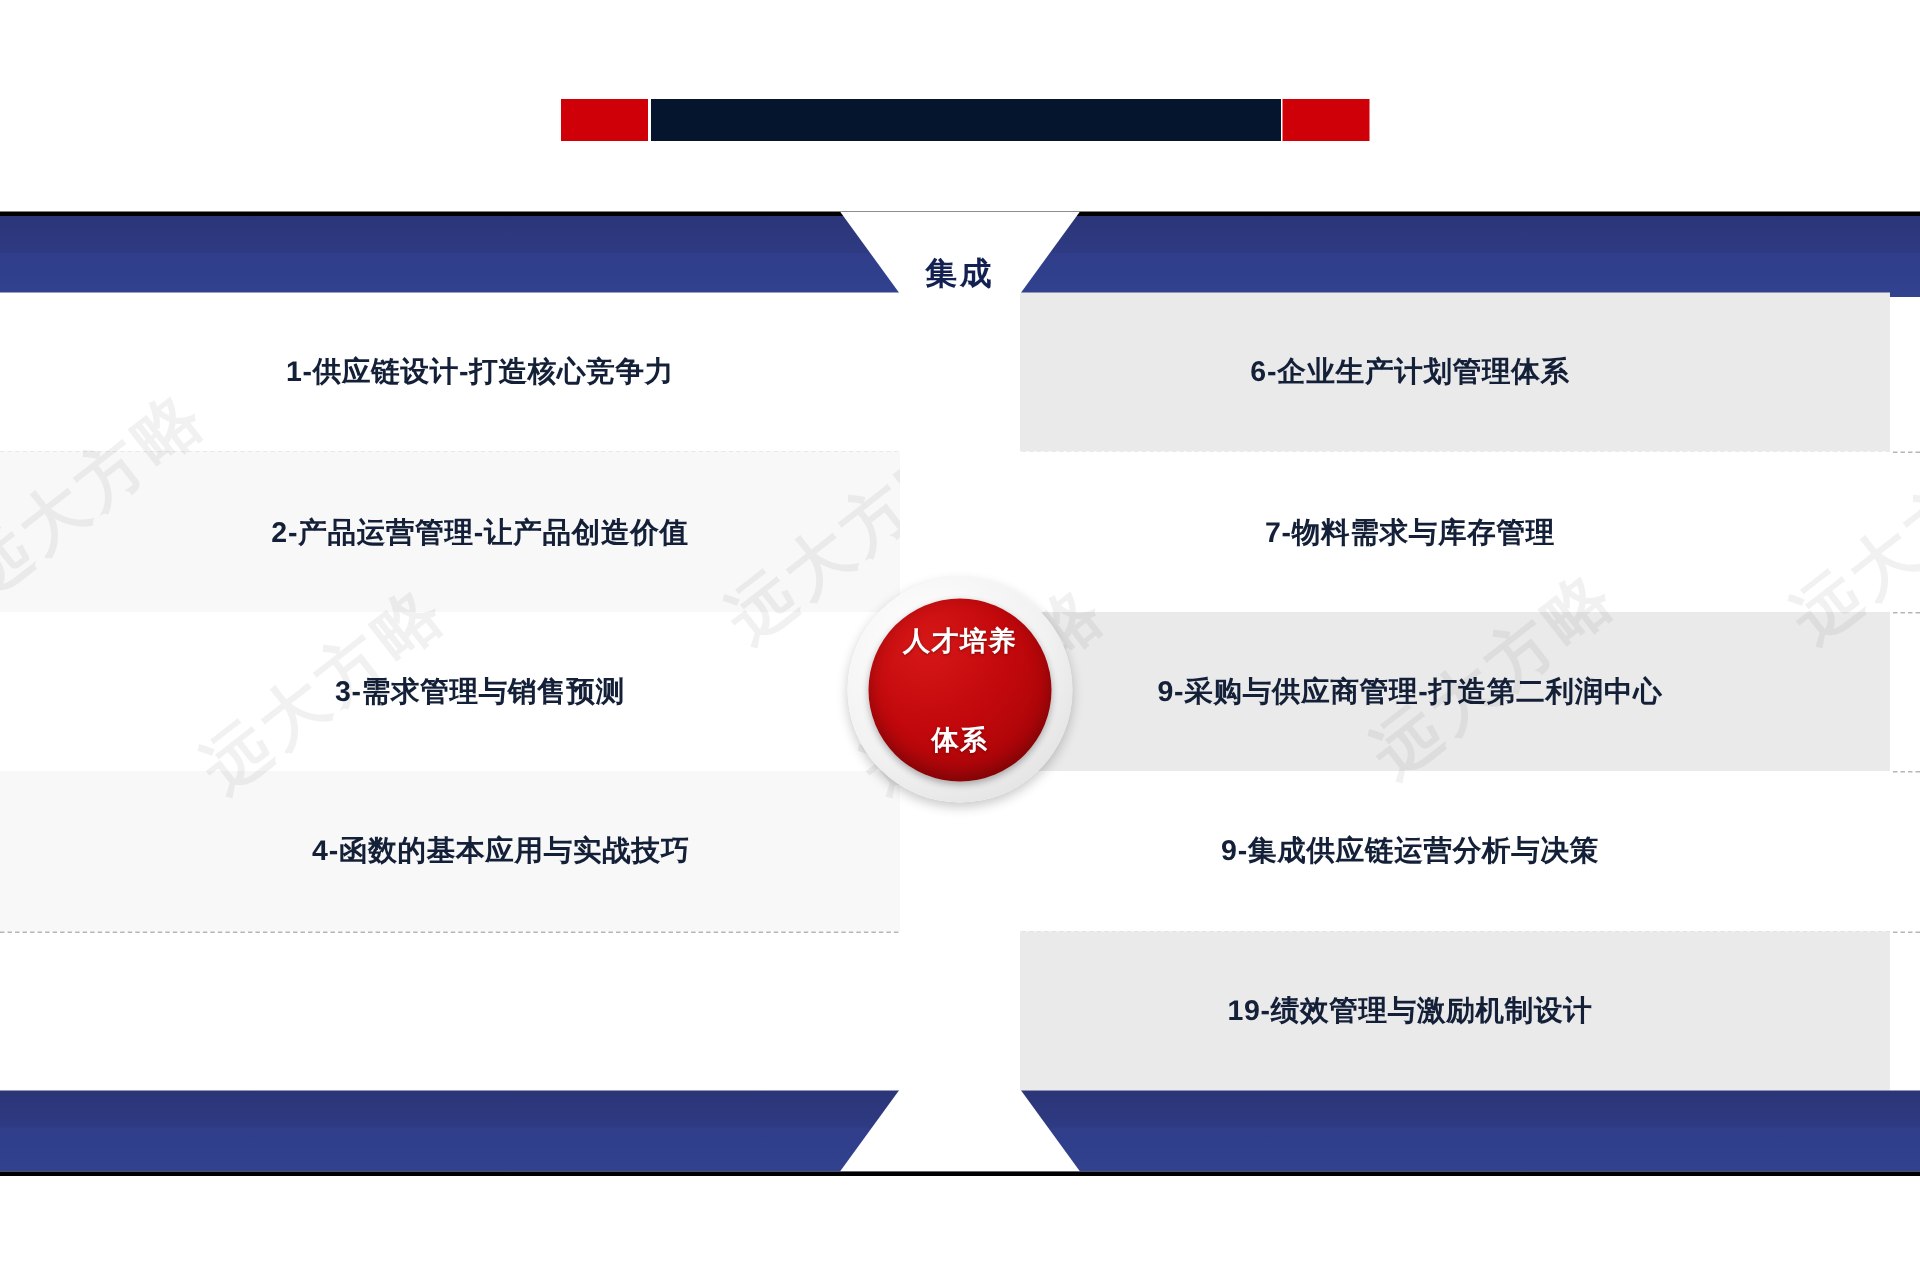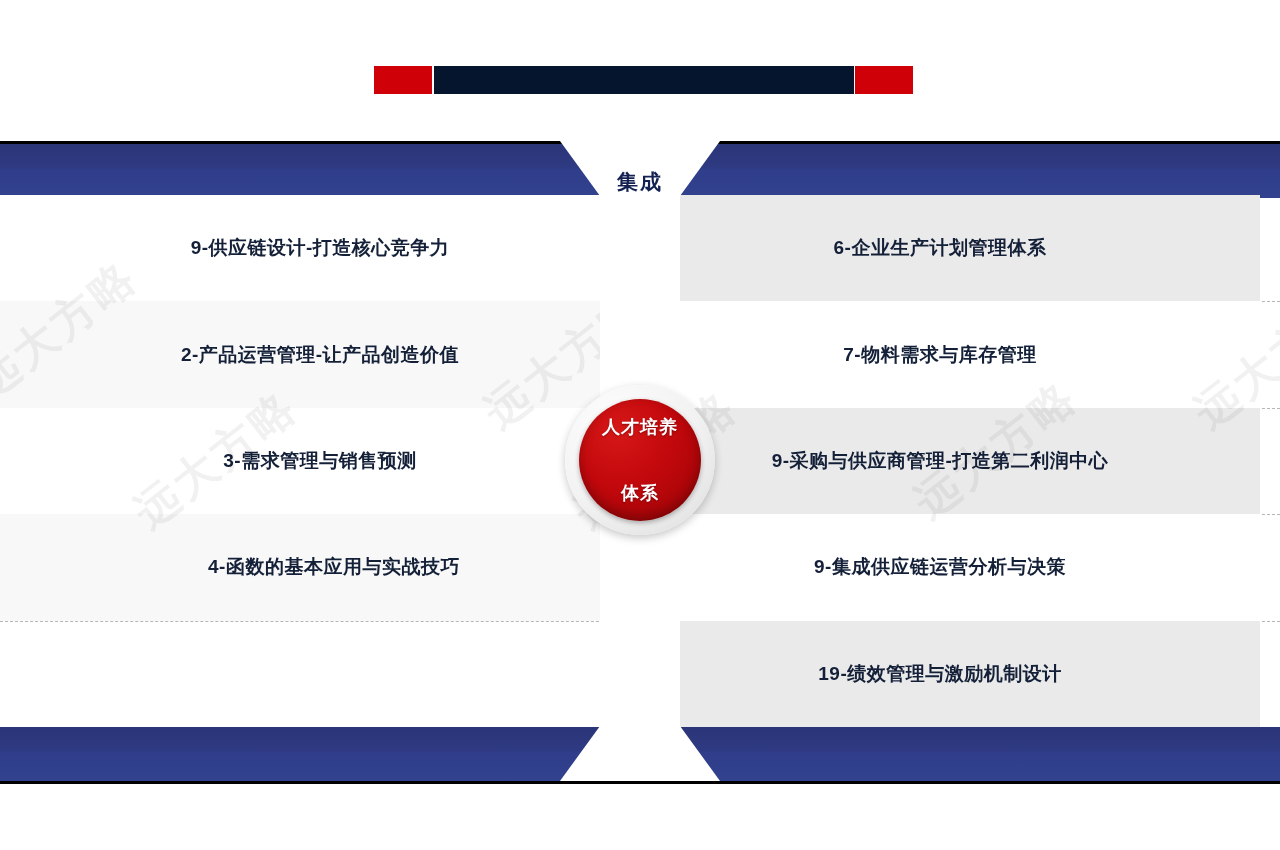--- a/index.html
+++ b/index.html
@@ -127,21 +127,21 @@
       <div class="title-text"></div>
     </div>
     <div class="red-block red-right"></div>
   </div>
 
   <div class="banner banner-top"></div>
 
   <div class="grid">
     <div class="row">
       <div class="cell cell-left" style="background:#ffffff;">
-        <div class="cell-txt">9-供应链设计-打造核心竞争力</div>
+        <div class="cell-txt">1-供应链设计-打造核心竞争力</div>
       </div>
       <div class="cell cell-right" style="background:#eaeaea;">
         <div class="cell-txt">6-企业生产计划管理体系</div>
       </div>
     </div>
     <div class="row">
       <div class="rowsep"></div>
       <div class="cell cell-left" style="background:#f8f8f8;">
         <div class="cell-txt">2-产品运营管理-让产品创造价值</div>
       </div>

